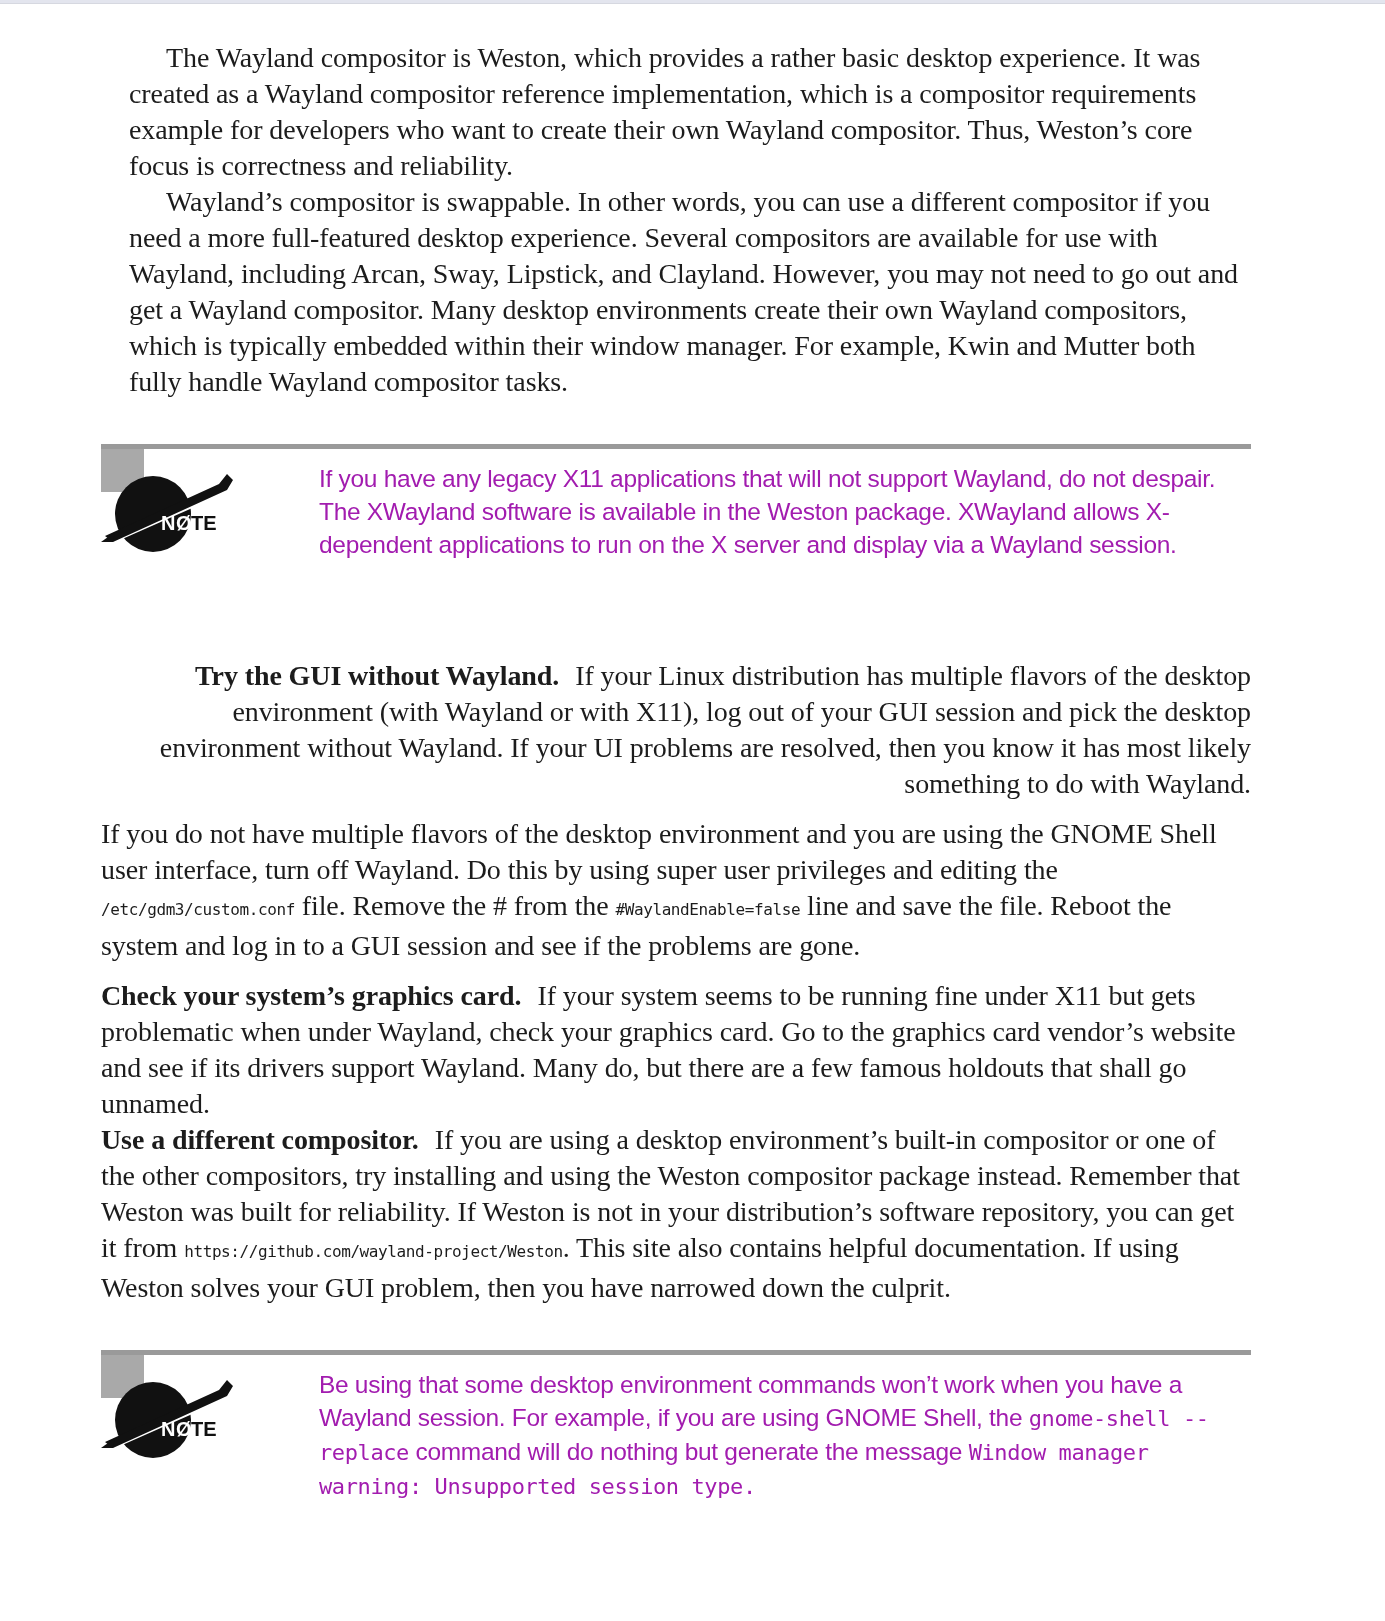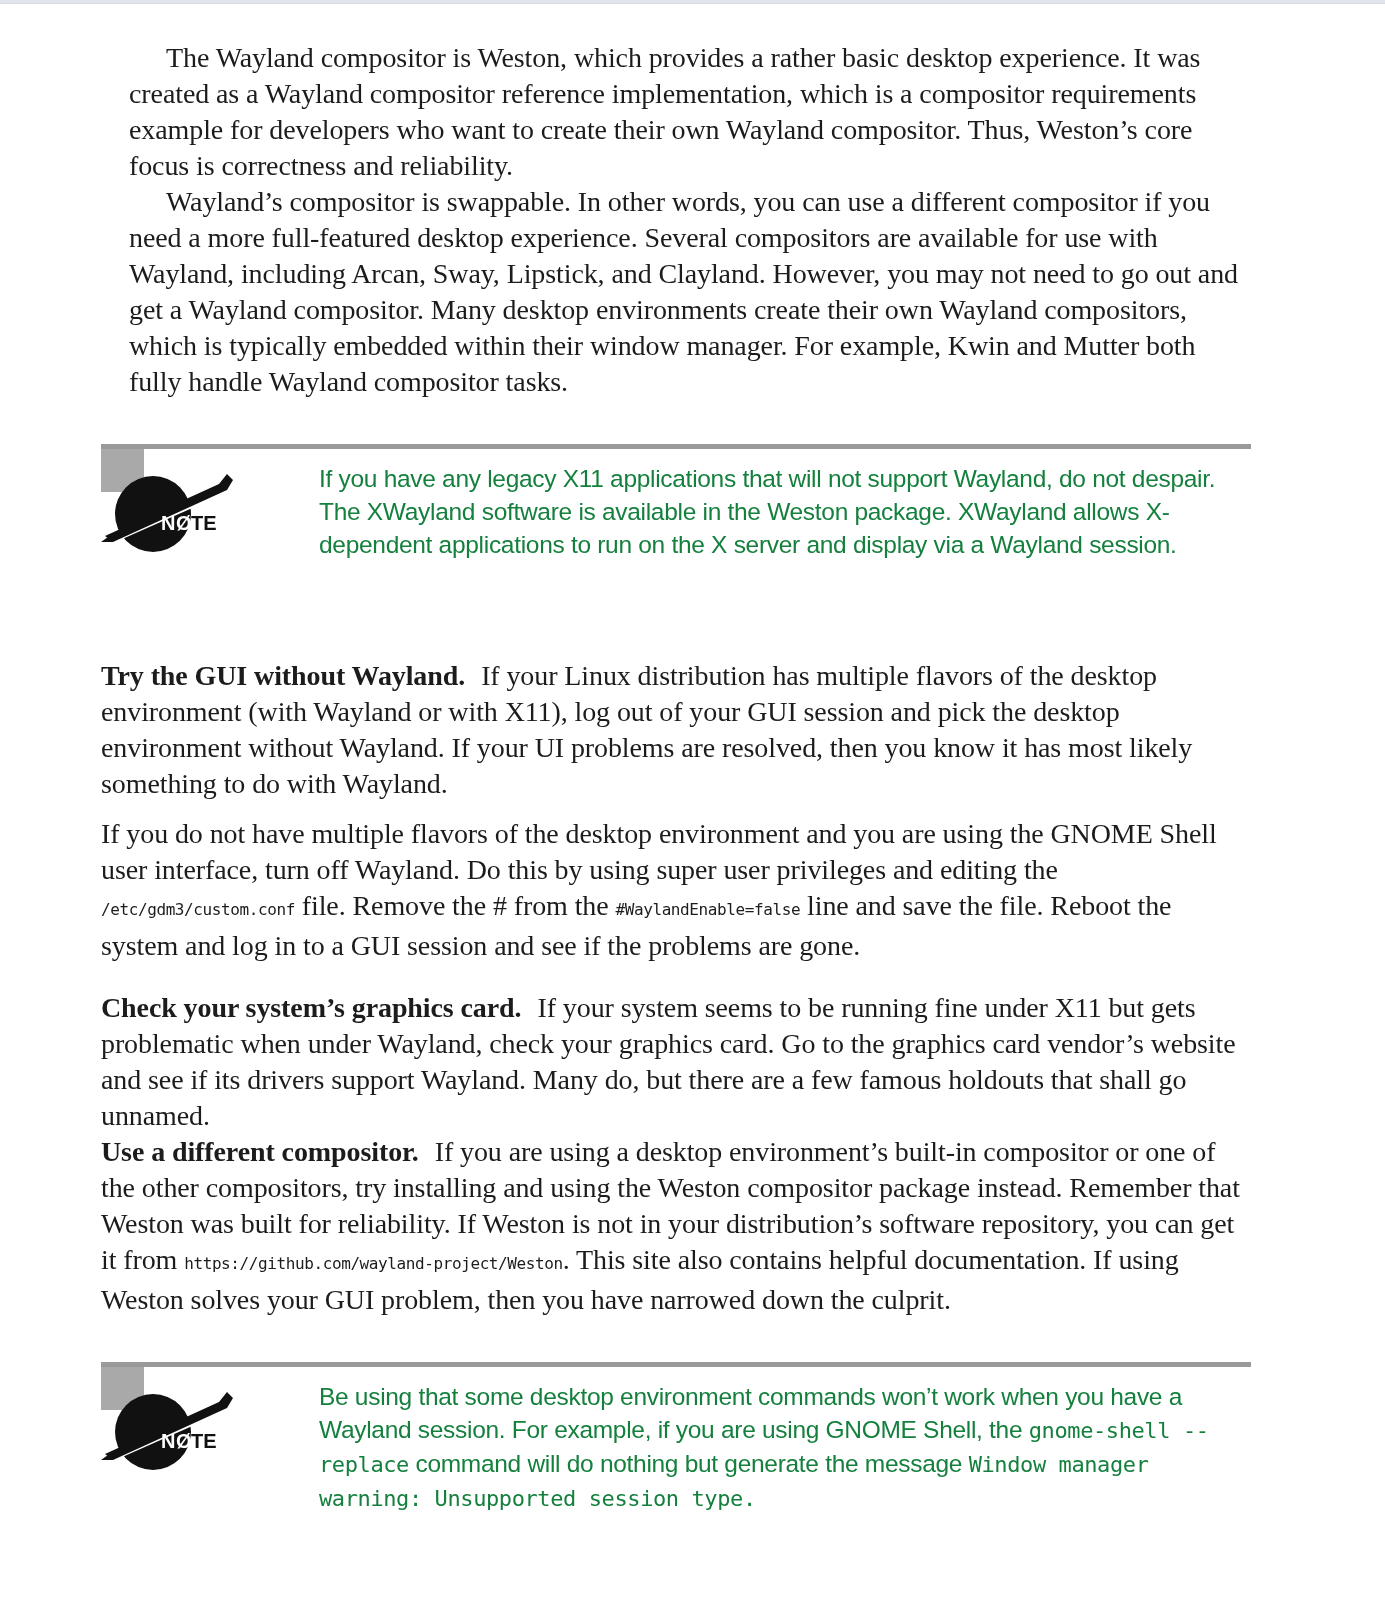--- a/index.html
+++ b/index.html
@@ -70,21 +70,21 @@
       height: 90px;
     }
     .note-text {
       position: absolute;
       left: 218px;
       top: 18px;
       width: 920px;
       font-family: "Liberation Sans", "DejaVu Sans", sans-serif;
       font-size: 24.5px;
       line-height: 33px;
-      color: #15803d;
+      color: #a21caf;
       letter-spacing: -0.3px;
     }
     .note-text .mono {
       font-size: 22px;
     }
   </style>
 </head>
 <body>
 
 <div class="topbar"></div>
@@ -105,29 +105,29 @@
       <polygon points="4,74 118,22 126,12 132,18 126,28 12,80" fill="#111"></polygon>
       <polygon points="0,80 14,70 12,80" fill="#111"></polygon>
       <text x="60" y="68" font-family="Liberation Sans, DejaVu Sans, sans-serif" font-weight="bold" font-size="20" fill="#fff">N</text>
       <text x="75" y="68" font-family="Liberation Sans, DejaVu Sans, sans-serif" font-weight="bold" font-size="20" fill="#fff">Ø</text>
       <text x="90" y="68" font-family="Liberation Sans, DejaVu Sans, sans-serif" font-weight="bold" font-size="20" fill="#111">TE</text>
     </svg>
     <div class="note-text">If you have any legacy X11 applications that will not support Wayland, do not despair. The XWayland software is available in the Weston package. XWayland allows X-dependent applications to run on the X server and display via a Wayland session.</div>
   </div>
 
 
-  <p class="p" style="margin-top:14px;">
+  <p class="p" style="margin-top:14px;text-align:right;">
     <b class="term">Try the GUI without Wayland.</b><span class="termgap"></span><span>If your Linux distribution has multiple flavors of the desktop environment (with Wayland or with X11), log out of your GUI session and pick the desktop environment without Wayland. If your UI problems are resolved, then you know it has most likely something to do with Wayland.</span>
   </p>
 
   <p class="p" style="margin-top:14px;">
     <span>If you do not have multiple flavors of the desktop environment and you are using the GNOME Shell user interface, turn off Wayland. Do this by using super user privileges and editing the </span><span class="mono">/etc/gdm3/custom.conf</span><span> file. Remove the # from the </span><span class="mono">#WaylandEnable=false</span><span> line and save the file. Reboot the system and log in to a GUI session and see if the problems are gone.</span>
   </p>
 
-  <p class="p" style="margin-top:26px;">
+  <p class="p" style="margin-top:14px;">
     <b class="term">Check your system’s graphics card.</b><span class="termgap"></span><span>If your system seems to be running fine under X11 but gets problematic when under Wayland, check your graphics card. Go to the graphics card vendor’s website and see if its drivers support Wayland. Many do, but there are a few famous holdouts that shall go unnamed.</span>
   </p>
 
   <p class="p" style="">
     <b class="term">Use a different compositor.</b><span class="termgap"></span><span>If you are using a desktop environment’s built-in compositor or one of the other compositors, try installing and using the Weston compositor package instead. Remember that Weston was built for reliability. If Weston is not in your distribution’s software repository, you can get it from </span><span class="mono">https://github.com/wayland-project/Weston</span><span>. This site also contains helpful documentation. If using Weston solves your GUI problem, then you have narrowed down the culprit.</span>
   </p>
 
   <div class="note" style="height:200px; margin-top:44px;">
     <div class="note-rule"></div>
     <div class="note-square"></div>

